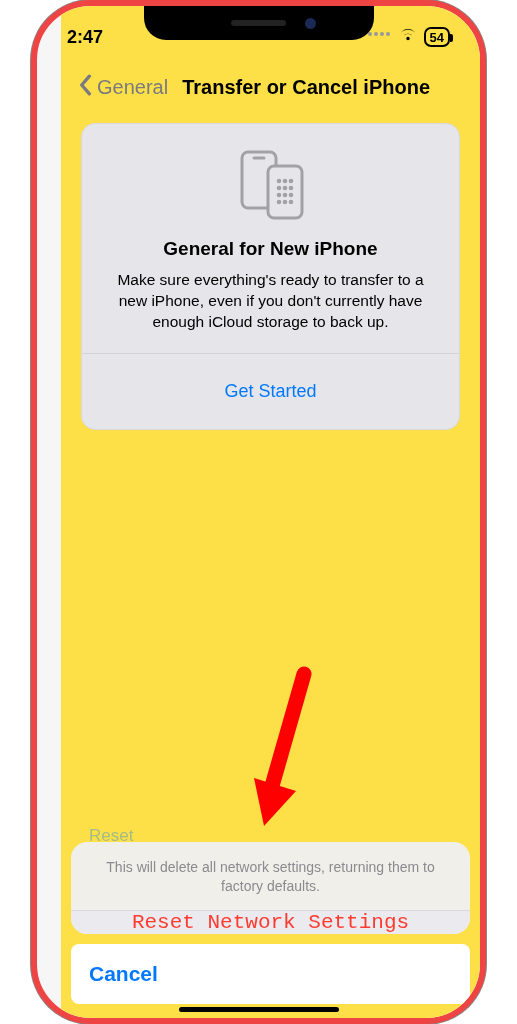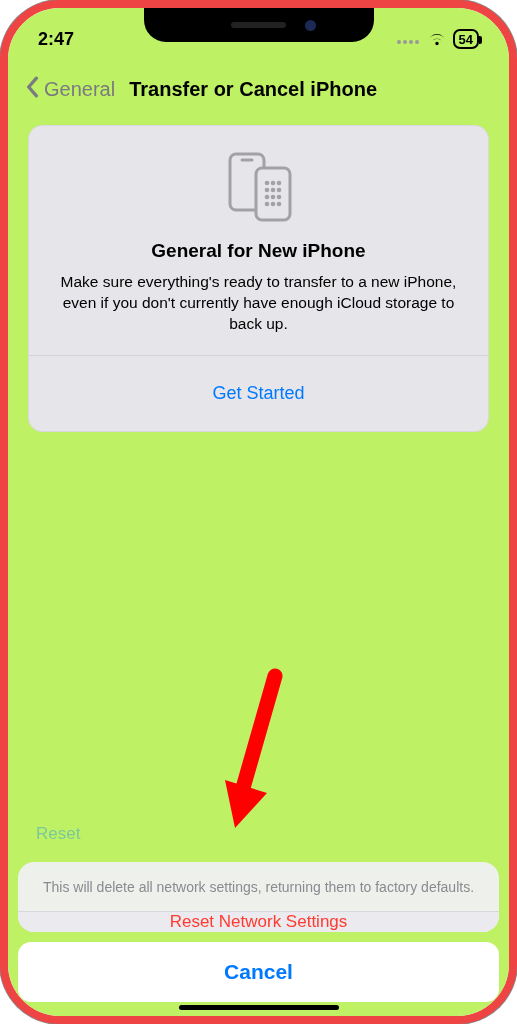--- a/index.html
+++ b/index.html
@@ -3,24 +3,24 @@
   <meta charset="utf-8">
   <style>
     * { box-sizing: border-box; margin: 0; padding: 0; }
     body {
       background: #fff;
       display: flex;
       justify-content: center;
       font-family: -apple-system, "Helvetica Neue", Helvetica, Arial, sans-serif;
     }
     .device {
-      width: 517px;
+      width: 455px;
       height: 1024px;
       background: #f6f6f6;
-      border: 8px solid #ef4444;
+      border: 6px solid #ef4444;
       border-radius: 60px;
       position: relative;
       overflow: hidden;
       box-shadow: 0 0 0 1px #888;
     }
 
     .notch {
       position: absolute;
       top: 0; left: 50%;
       transform: translateX(-50%);
@@ -35,41 +35,42 @@
     .notch .cam { width: 11px; height: 11px; background: #1b2a55; border-radius: 50%; position: absolute; right: 58px; top: 12px; }
 
     .status-bar {
       position: absolute; top: 0; left: 0; right: 0;
       height: 50px;
       display: flex; align-items: center; justify-content: space-between;
       padding: 12px 30px 0;
       font-size: 18px; font-weight: 700;
       z-index: 9;
     }
-    .status-right { display: flex; align-items: center; gap: 6px; }
+    .status-right { display: flex; align-items: flex-start; gap: 6px; }
     .dots { display: flex; gap: 2px; margin-right: 2px; }
     .dots span { width: 4px; height: 4px; background: #999; border-radius: 50%; display: block; margin-top: 5px; }
     .wifi-icon svg { display: block; }
     .battery-badge {
       display: inline-flex; align-items: center;
       border: 2px solid #000; border-radius: 7px;
       padding: 0 4px; height: 20px;
       font-size: 13px; font-weight: 800;
       position: relative;
     }
     .battery-badge::after {
       content: ""; position: absolute; right: -5px; top: 5px;
       width: 3px; height: 8px; background: #000; border-radius: 0 2px 2px 0;
     }
 
     .screen {
       position: absolute; inset: 0;
-      background: #bef264;
+      background: #fde047;
       display: flex; flex-direction: column;
       padding-top: 62px;
+      margin-left: 24px;
     }
 
     .nav-bar {
       display: flex; align-items: center;
       padding: 6px 16px 14px;
       gap: 6px;
       font-size: 20px;
     }
     .nav-back { display: flex; align-items: center; color: #7a7a80; font-weight: 500; cursor: pointer; }
     .nav-back svg { width: 16px; height: 22px; }
@@ -109,32 +110,32 @@
     .sheet-desc {
       padding: 16px 24px 14px;
       text-align: center;
       font-size: 14px;
       color: #8a8a90;
       line-height: 1.35;
     }
     .sheet-item {
       border-top: 1px solid rgba(0,0,0,.08);
       text-align: center;
-      font-size: 17px;
+      font-size: 21px;
       color: #ff3b30;
       font-weight: 500;
       cursor: pointer;
       background: #eaeaef;
+      font-family: Liberation Mono, monospace;
     }
     .sheet-cancel {
       margin-top: 10px;
       background: #fff;
-      border-radius: 13px;
+      border-radius: 8px;
       padding: 18px;
-      text-align: center;
       font-size: 21px;
       color: #0079ff;
       font-weight: 700;
       cursor: pointer;
     }
     .hidden-reset {
       position: absolute;
       left: 28px;
       font-size: 17px;
       color: #0079ff;

